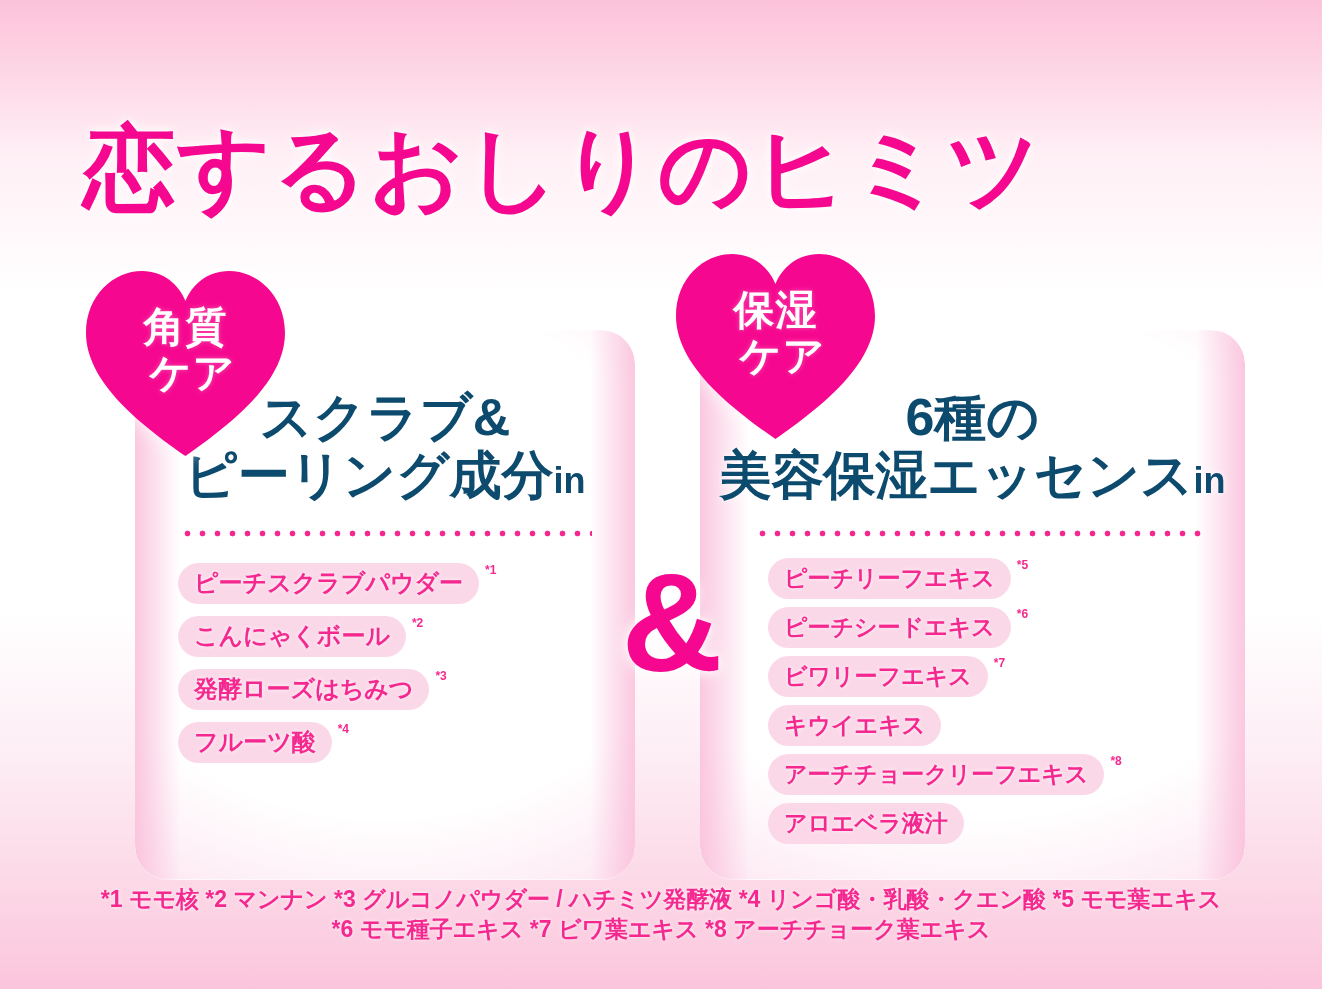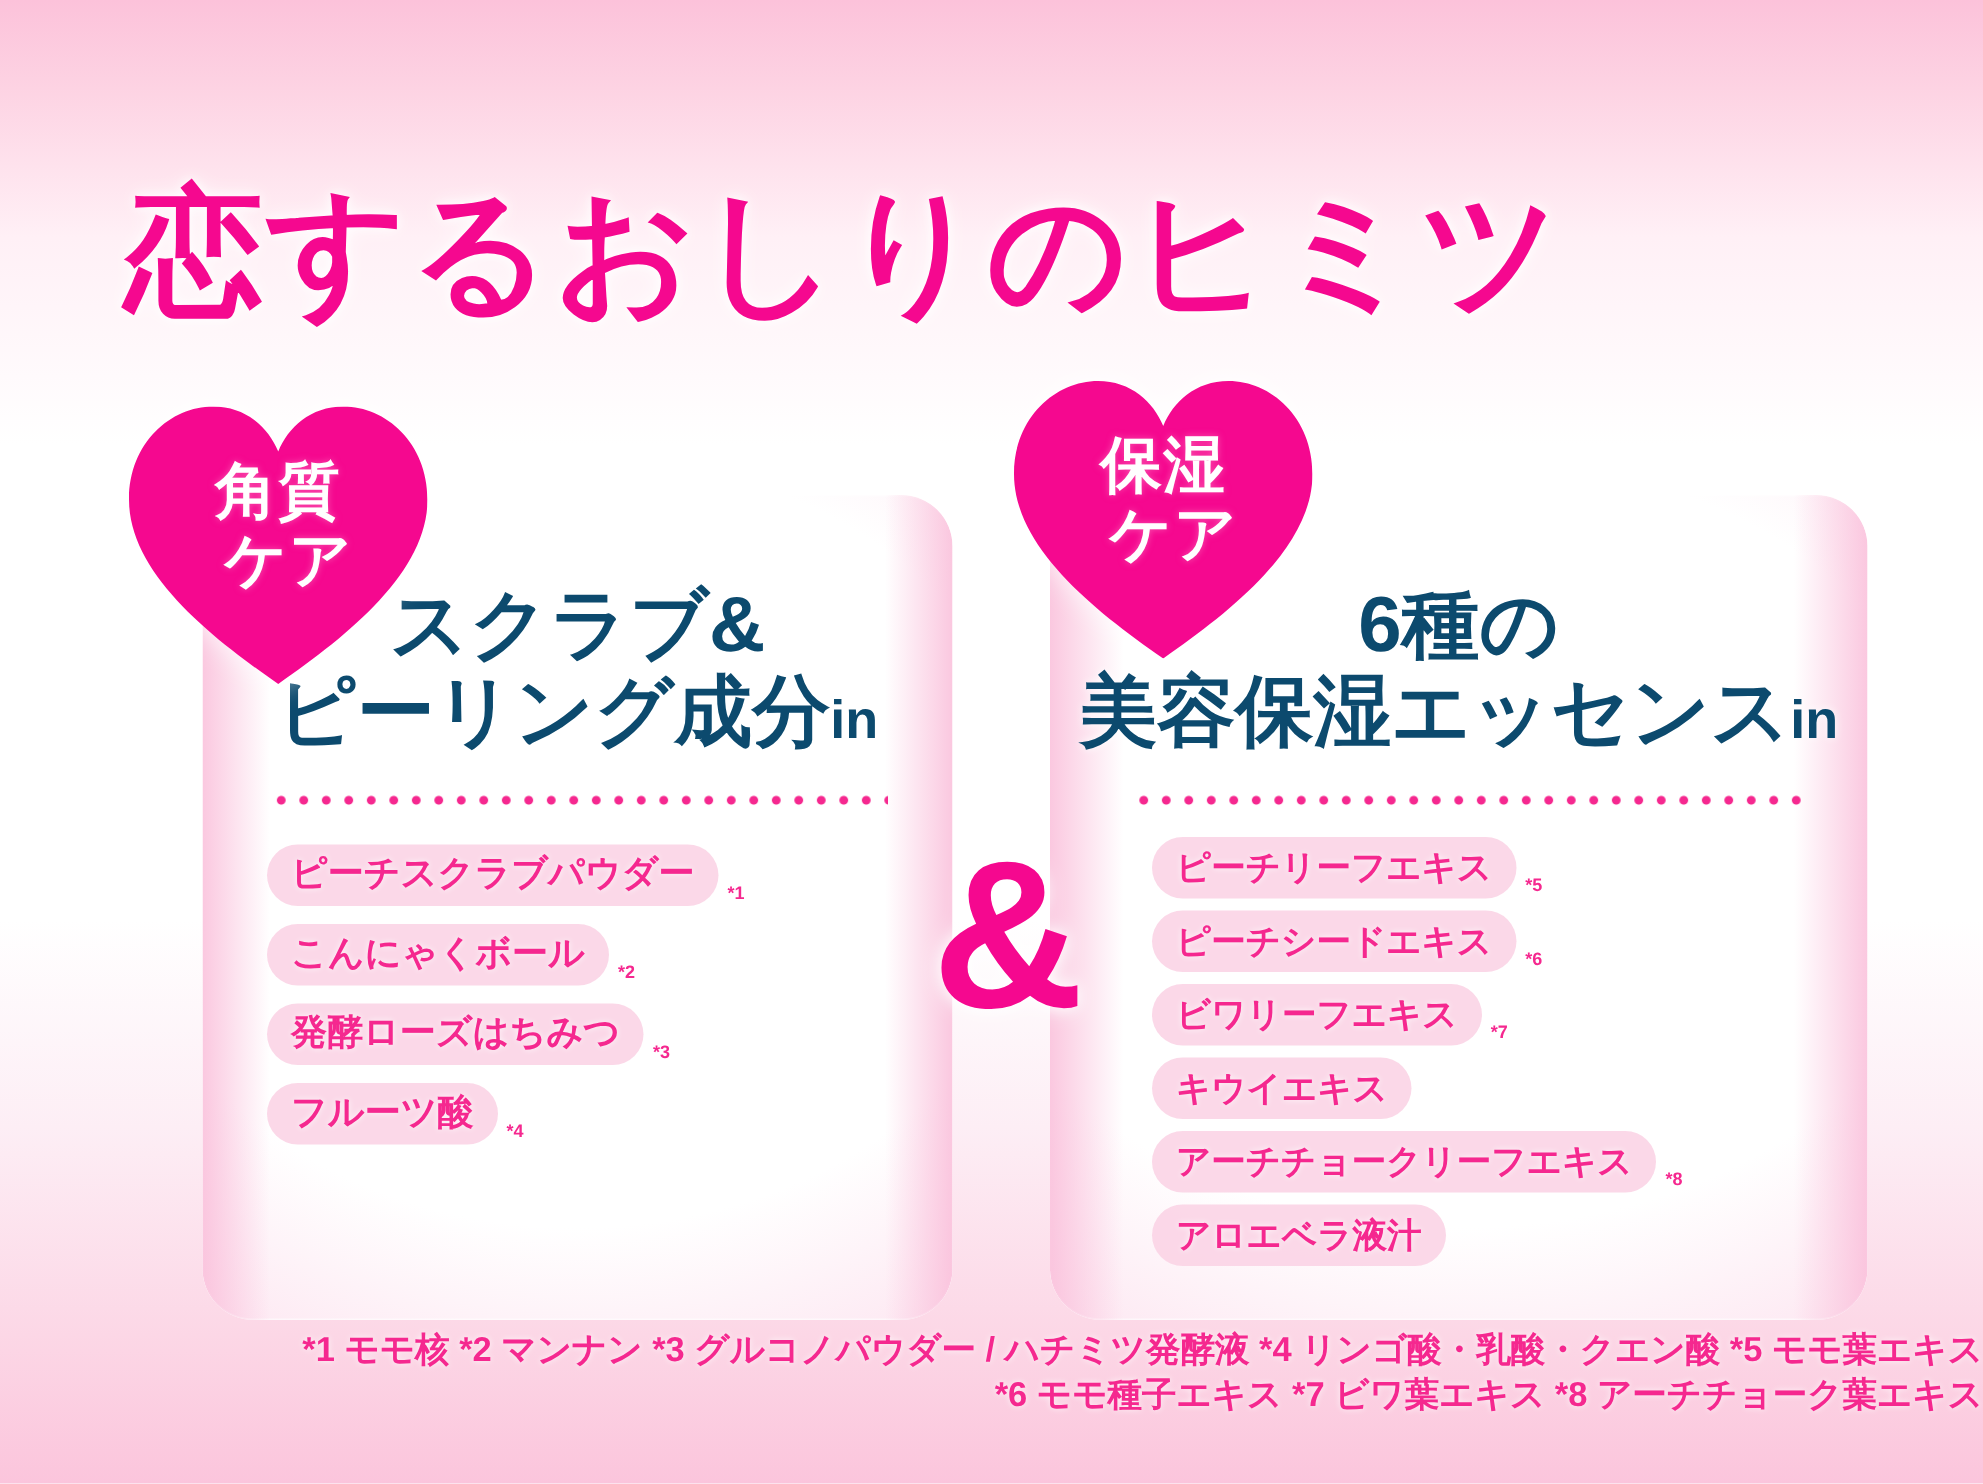--- a/index.html
+++ b/index.html
@@ -86,21 +86,21 @@
     background-size:15px 9px; background-repeat:repeat-x;
     filter:drop-shadow(0 0 3px rgba(255,255,255,.9));
   }
   #dots-left  { left:180px; top:529px; width:412px; }
   #dots-right { left:755px; top:529px; width:450px; }
 
   
   .pill-list { position:absolute; z-index:5; }
   #list-left  { left:178px; top:563px; }
   #list-right { left:768px; top:558px; }
-  .pill-row { display:flex; align-items:flex-end; margin-bottom:12px; }
+  .pill-row { display:flex; margin-bottom:12px; }
   #list-right .pill-row { margin-bottom:8px; }
   .pill {
     background:rgba(250,210,228,.86);
     border-radius:30px;
     padding:4px 16px 5px;
     color:#f5288f; font-weight:bold;
     font-size:24px; line-height:32px;
     white-space:nowrap;
     text-shadow:0 0 4px rgba(255,255,255,.85);
   }
@@ -115,21 +115,21 @@
     position:absolute; left:612px; top:548px; width:120px;
     text-align:center; z-index:7;
     font-size:140px; line-height:150px; font-weight:bold;
     color:#f5088f;
     text-shadow:0 0 10px rgba(255,255,255,.95), 0 0 18px rgba(255,255,255,.85);
   }
 
   
   #footnotes {
     position:absolute; left:0; top:884px; width:1322px;
-    text-align:right; z-index:8;
+    text-align:center; z-index:8;
     color:#f5288f; font-weight:bold;
     font-size:23px; line-height:30px;
     text-shadow:0 0 4px rgba(255,255,255,.8);
   }
   #footnotes div { white-space:nowrap; }
 </style>
 </head>
 <body>
 
 <div class="stage">

